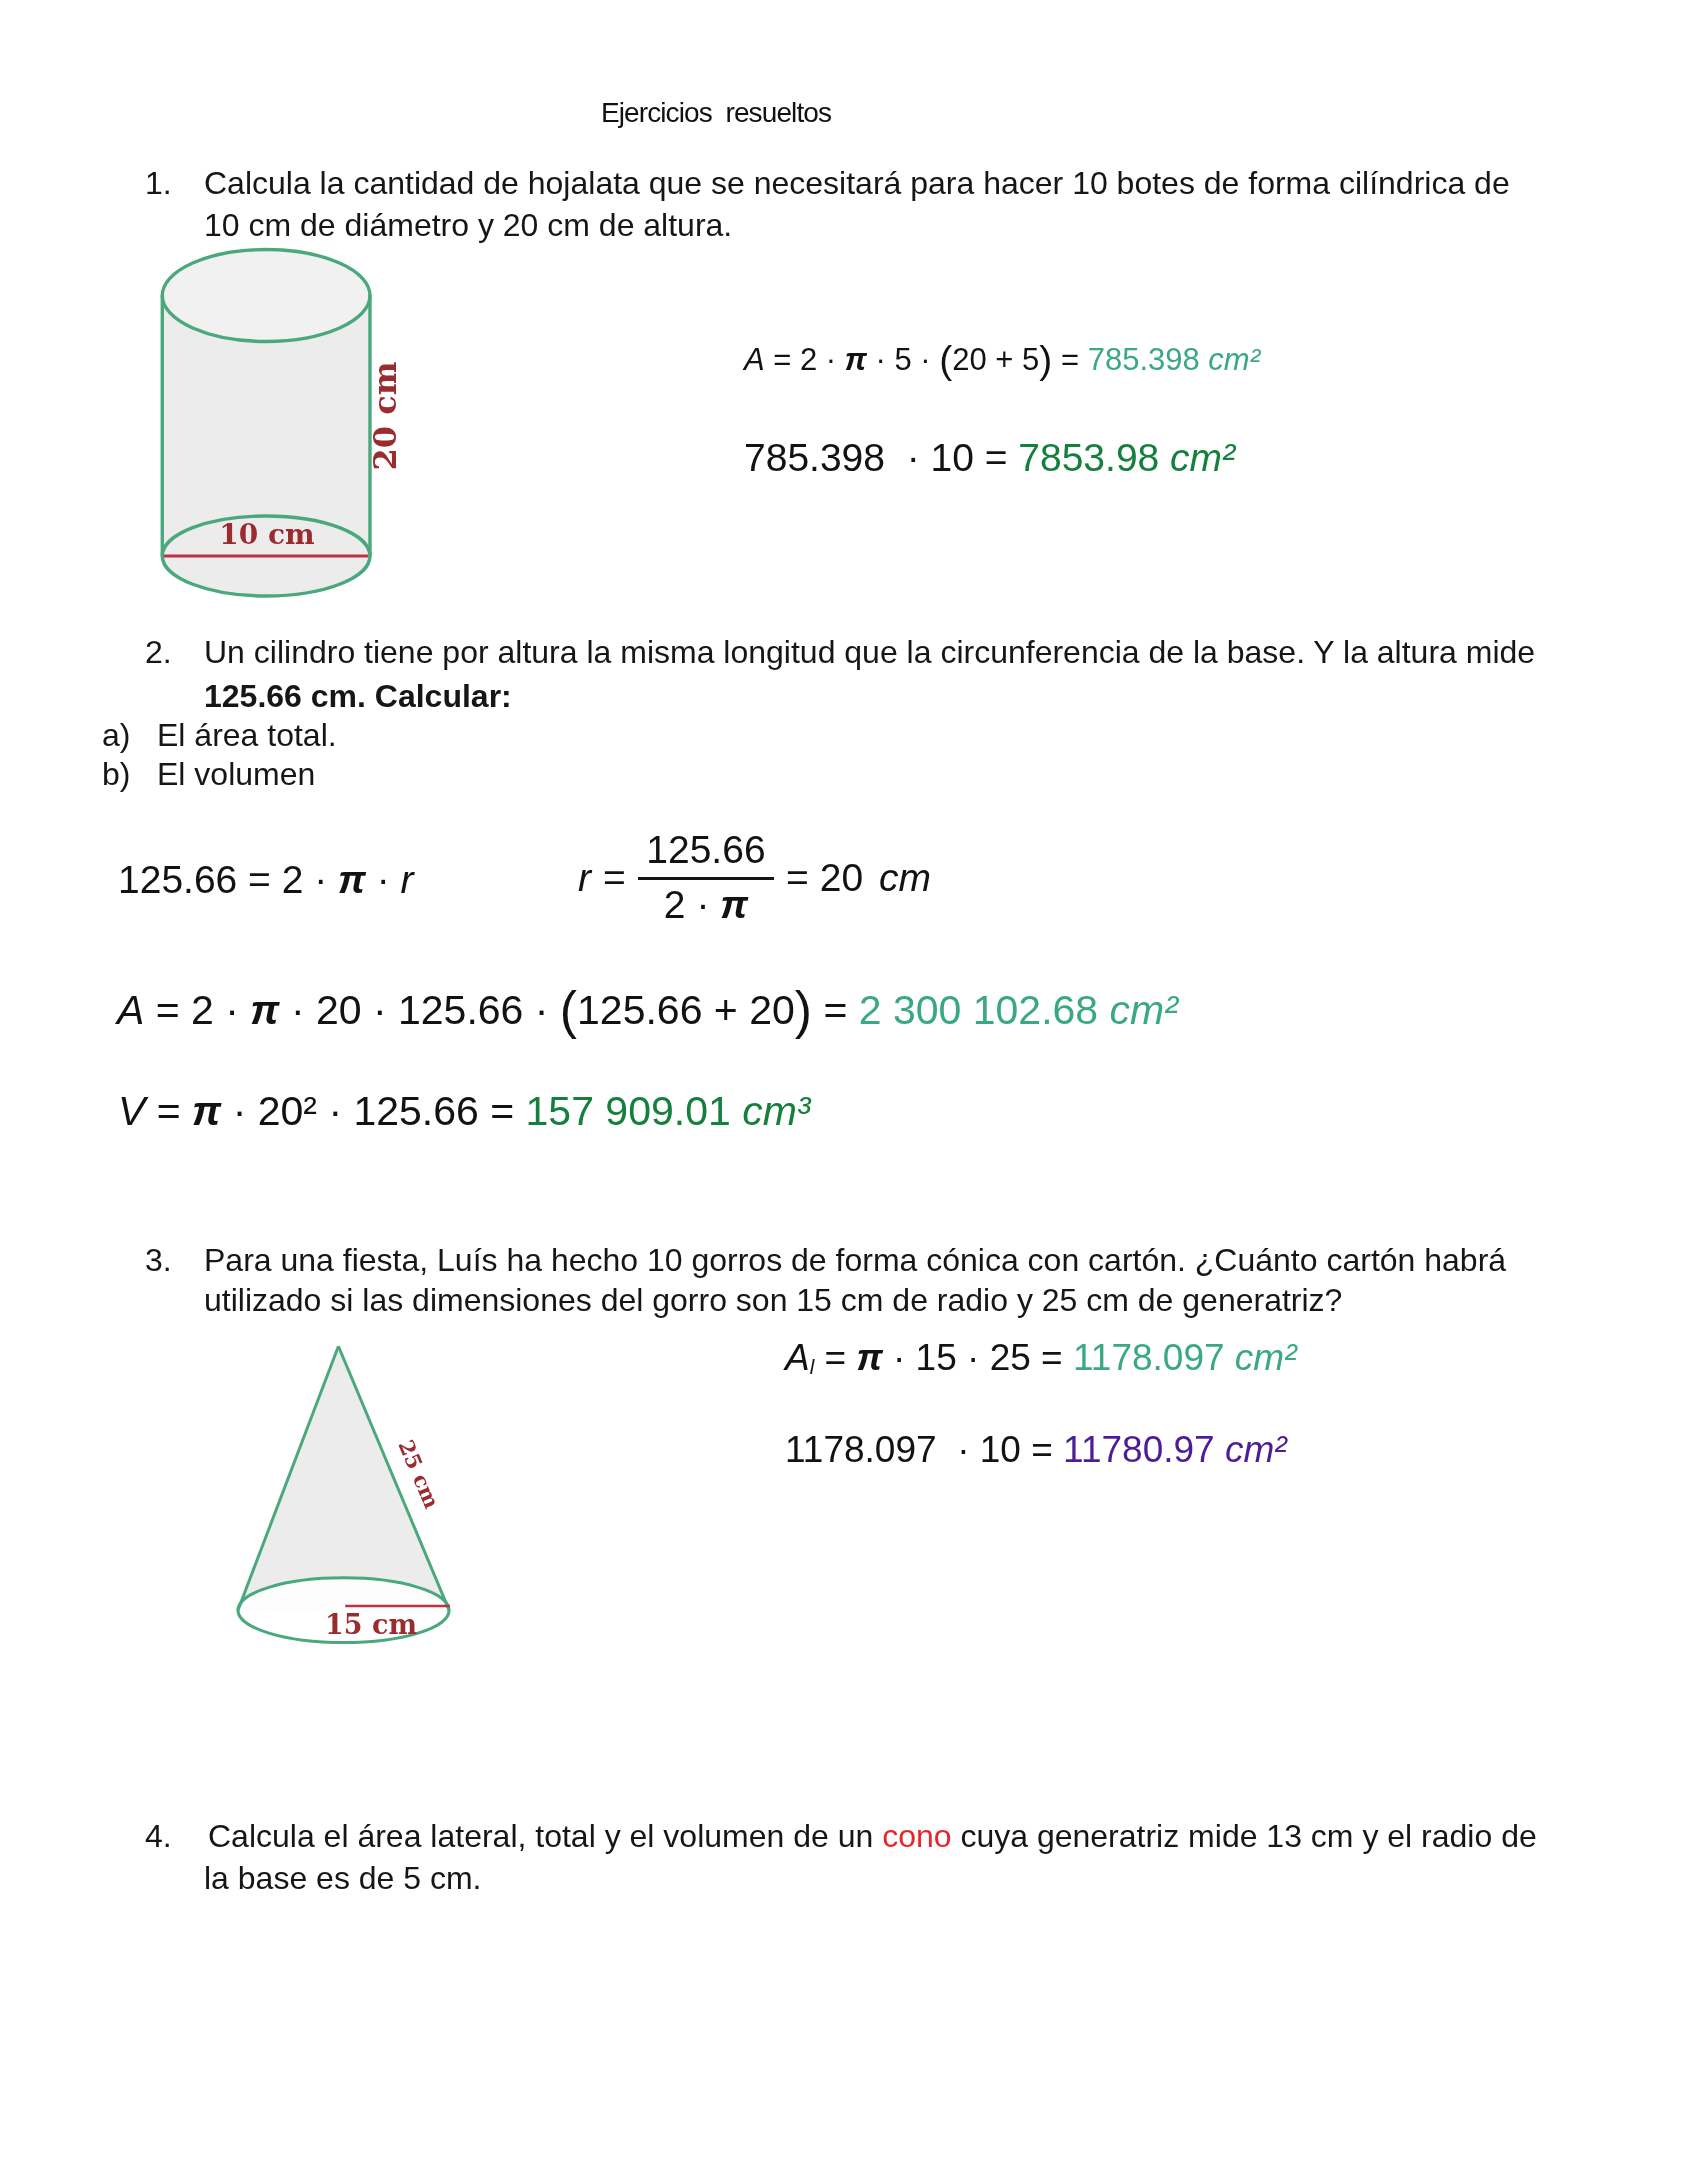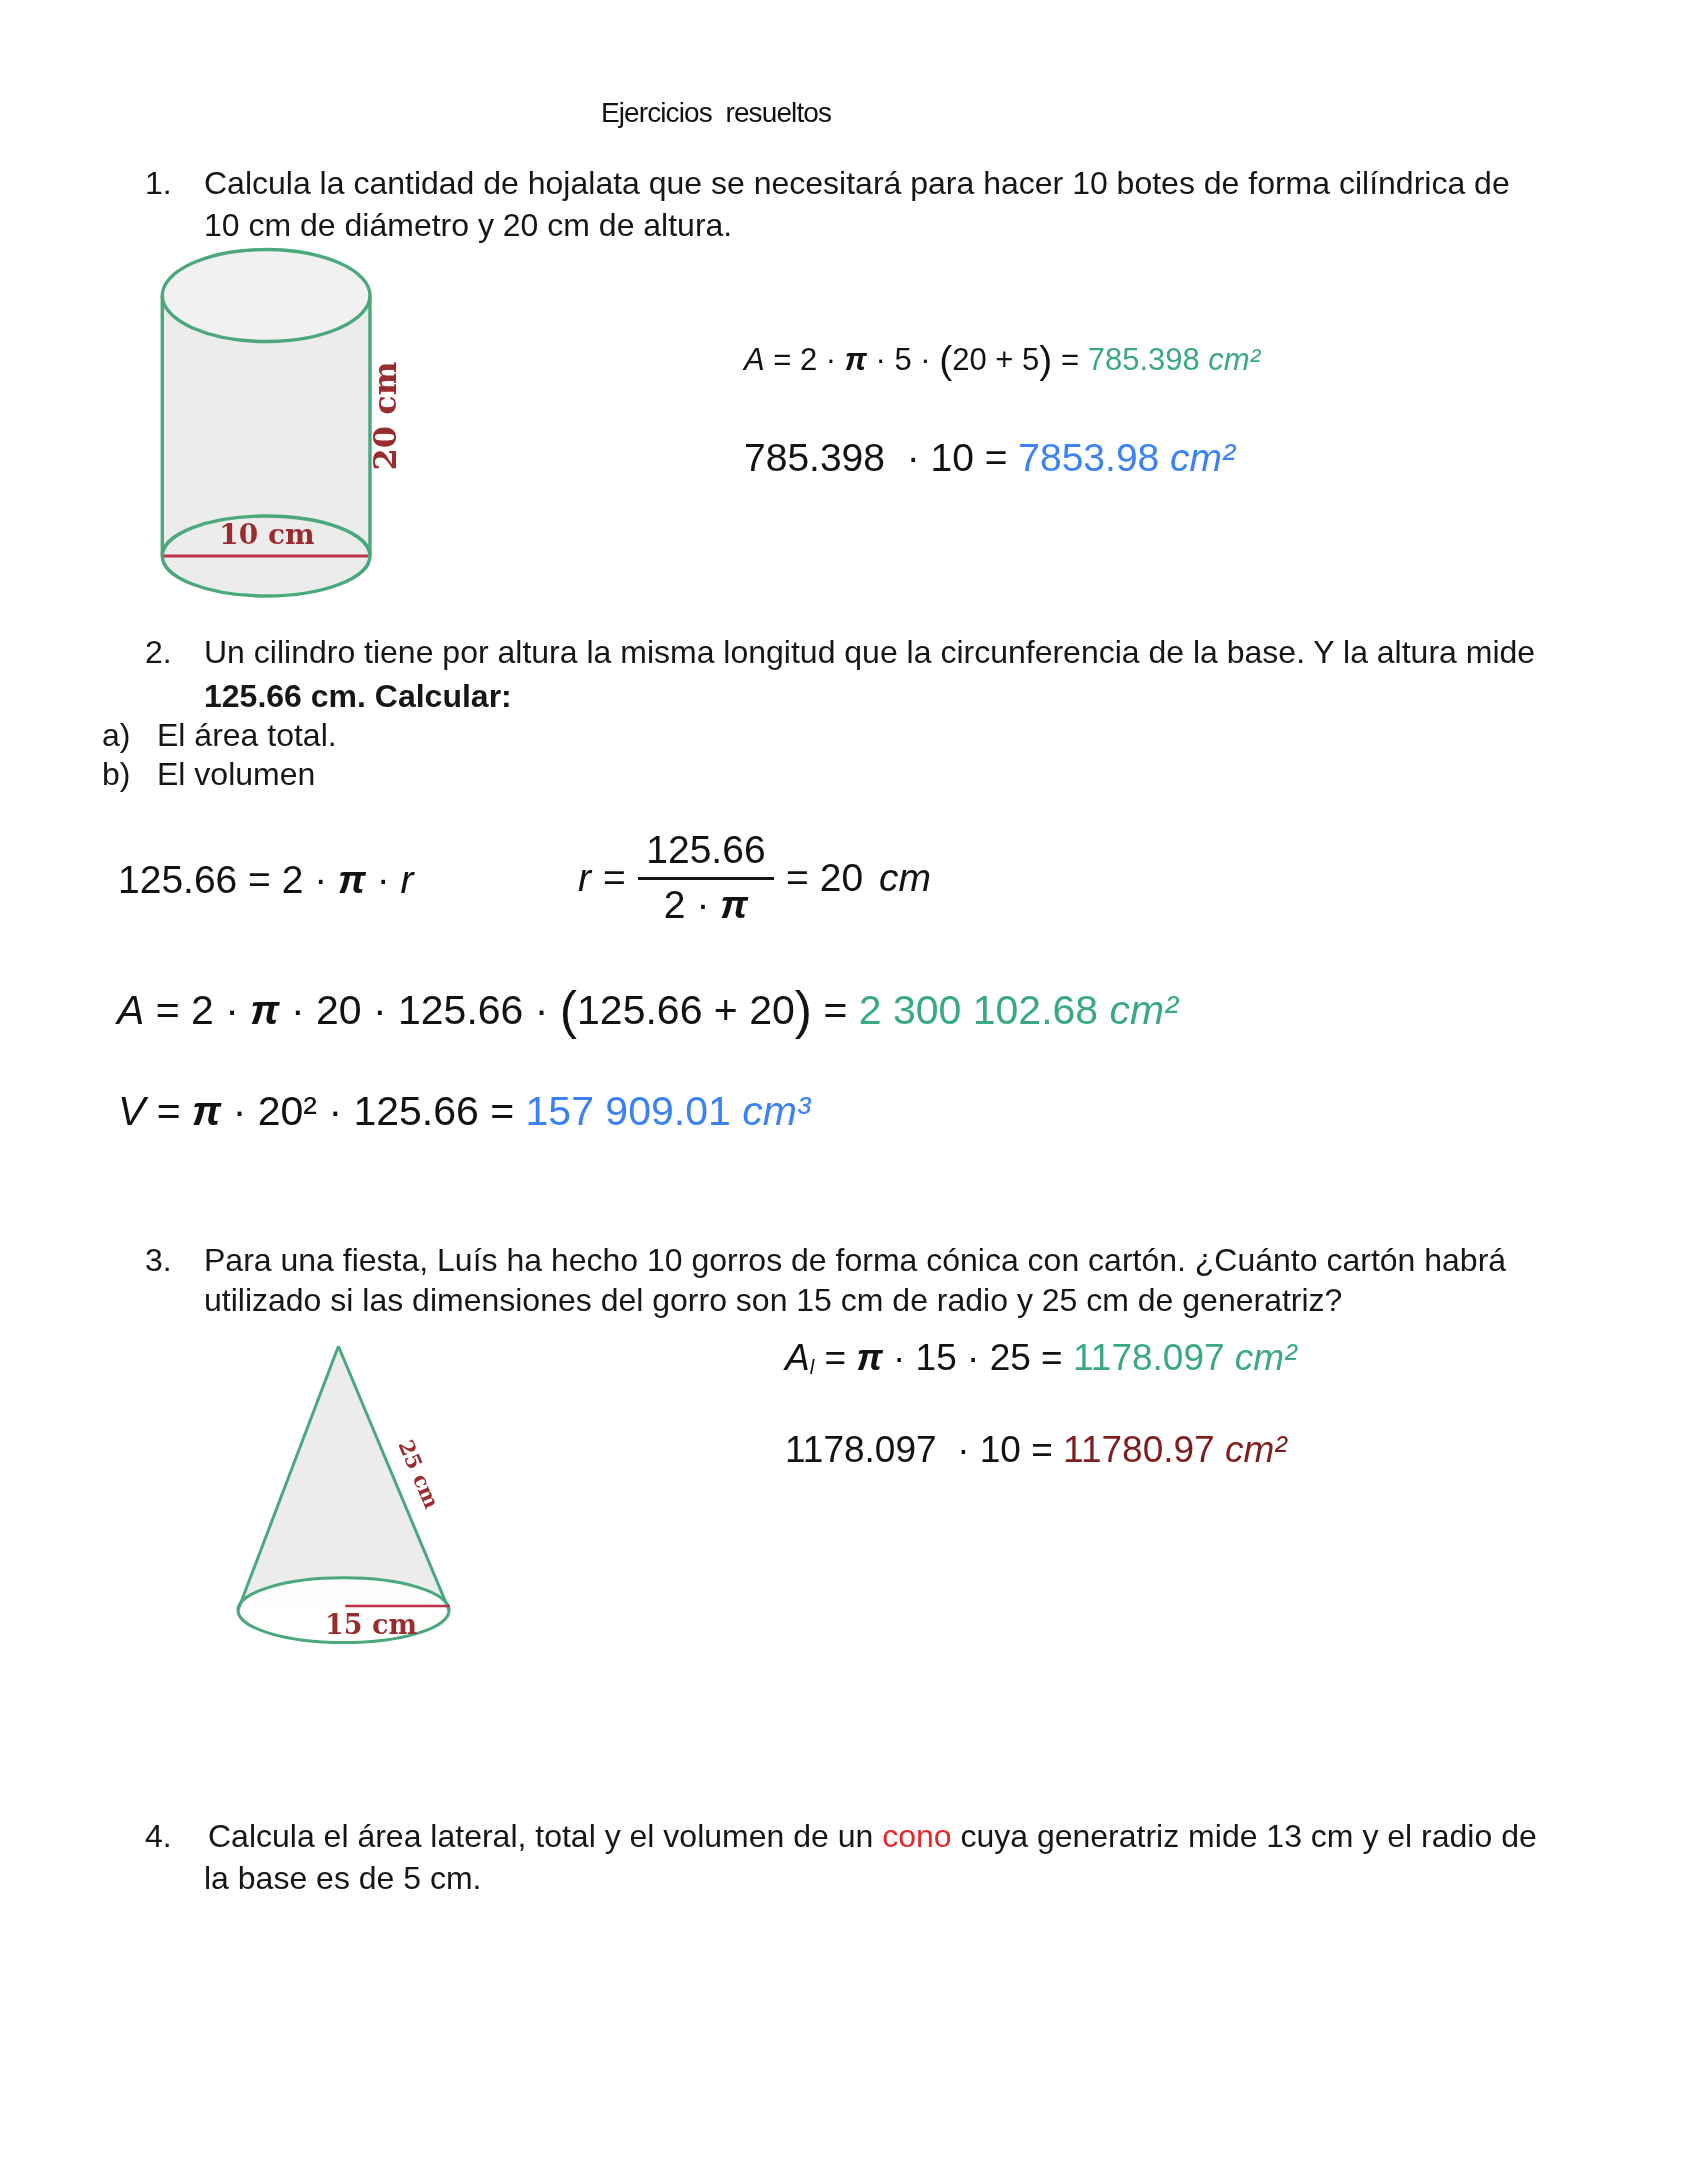--- a/index.html
+++ b/index.html
@@ -10,22 +10,22 @@
   .t{position:absolute;white-space:pre;line-height:43px;font-size:32px;color:#161616;}
   .title{position:absolute;left:0;width:1432px;text-align:center;white-space:pre;
          font-size:28px;letter-spacing:-0.9px;color:#111;}
   .formula{position:absolute;white-space:pre;color:#121212;line-height:1.15;}
   .var{font-style:italic;}
   .unit{font-style:italic;}
   .pi{font-style:italic;font-weight:bold;}
   .subvar{font-style:italic;font-size:0.55em;vertical-align:-0.22em;}
   .paren{font-size:1.26em;font-weight:300;vertical-align:-0.08em;}
   .green{color:#3aa884;}
-  .redA{color:#3b82f6;}
-  .redB{color:#7f1d1d;}
+  .redA{color:#15803d;}
+  .redB{color:#4c1d95;}
   .cono{color:#e5262a;}
   .frow{display:flex;align-items:center;gap:12px;}
   .frac{display:inline-flex;flex-direction:column;align-items:center;}
   .fbar{height:2.6px;background:#151515;align-self:stretch;margin:4.3px 0 3.4px 0;}
   .num,.den{padding:0 8.5px;}
   .dimlabel{position:absolute;font-family:"DejaVu Serif", serif;font-weight:bold;
             color:#9a2b2e;white-space:pre;line-height:1;}
   .figure{position:absolute;}
 </style>
 </head>

